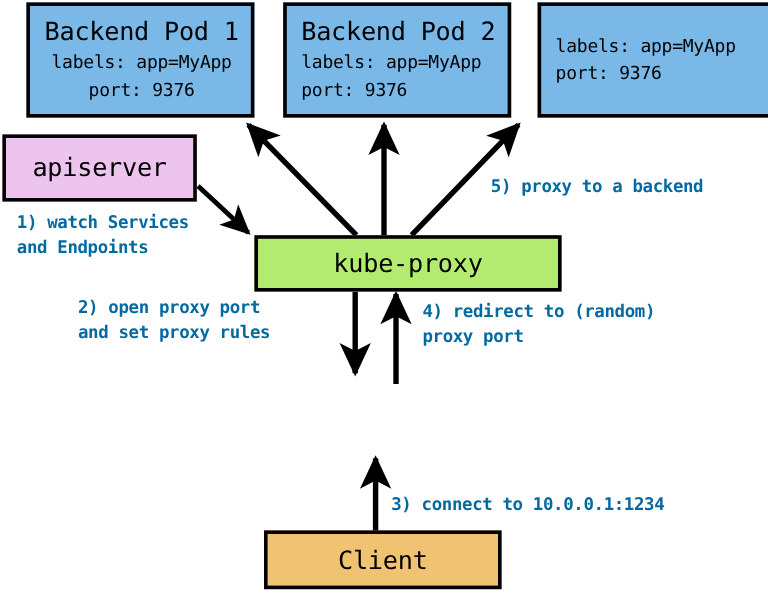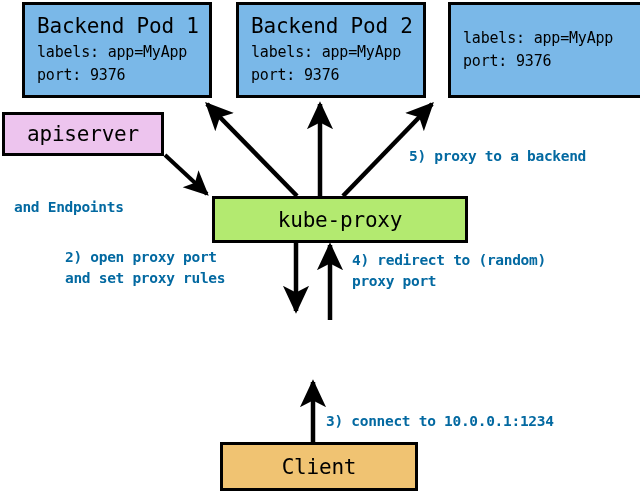--- a/index.html
+++ b/index.html
@@ -120,49 +120,50 @@
     <line x1="343" y1="196" x2="432" y2="104" stroke="#000000" stroke-width="4.5" marker-end="url(#arrowhead)"></line>
 
     <line x1="296" y1="243" x2="296" y2="311" stroke="#000000" stroke-width="4.5" marker-end="url(#arrowhead)"></line>
 
     <line x1="330" y1="320" x2="330" y2="245" stroke="#000000" stroke-width="4.5" marker-end="url(#arrowhead)"></line>
 
     <line x1="313" y1="443" x2="313" y2="382" stroke="#000000" stroke-width="4.5" marker-end="url(#arrowhead)"></line>
   </svg>
 
 
-  <div class="node pod" id="pod-1" style="left:22px; top:2px; width:190px; height:96px;">
+  <div class="node pod" id="pod-1" style="left:22px; top:2px; width:190px; height:96px;align-items:center;">
     <div class="pod-title">Backend Pod 1</div>
     <div class="pod-line">labels: app=MyApp</div>
     <div class="pod-line">port: 9376</div>
   </div>
 
   <div class="node pod" id="pod-2" style="left:236px; top:2px; width:190px; height:96px;">
     <div class="pod-title">Backend Pod 2</div>
     <div class="pod-line">labels: app=MyApp</div>
     <div class="pod-line">port: 9376</div>
   </div>
 
   <div class="node pod" id="pod-3" style="left:448px; top:2px; width:196px; height:96px;">
     <div class="pod-line">labels: app=MyApp</div>
     <div class="pod-line">port: 9376</div>
   </div>
 
-  <div class="node" id="apiserver-node" style="left:2px; top:112px; width:162px; height:44px;">
+  <div class="node" id="apiserver-node" style="left:2px; top:112px; width:162px; height:56px;">
     <div class="node-label">apiserver</div>
   </div>
 
   <div class="node" id="kubeproxy-node" style="left:212px; top:196px; width:256px; height:47px;">
     <div class="node-label">kube-proxy</div>
   </div>
 
   <div class="node" id="client-node" style="left:220px; top:442px; width:198px; height:49px;">
     <div class="node-label">Client</div>
   </div>
 
+  <div class="anno" style="left:14px; top:176px;">1) watch Services</div>
   <div class="anno" style="left:14px; top:197px;">and Endpoints</div>
 
   <div class="anno" style="left:65px; top:247px;">2) open proxy port</div>
   <div class="anno" style="left:65px; top:268px;">and set proxy rules</div>
 
   <div class="anno" style="left:326px; top:411px;">3) connect to 10.0.0.1:1234</div>
 
   <div class="anno" style="left:352px; top:250px;">4) redirect to (random)</div>
   <div class="anno" style="left:352px; top:271px;">proxy port</div>
 

